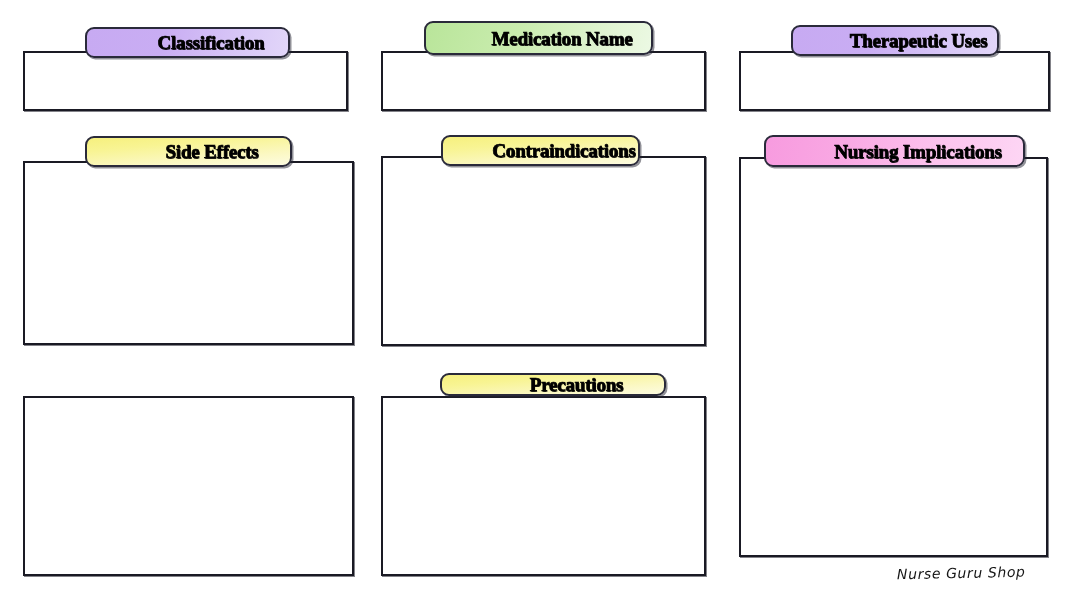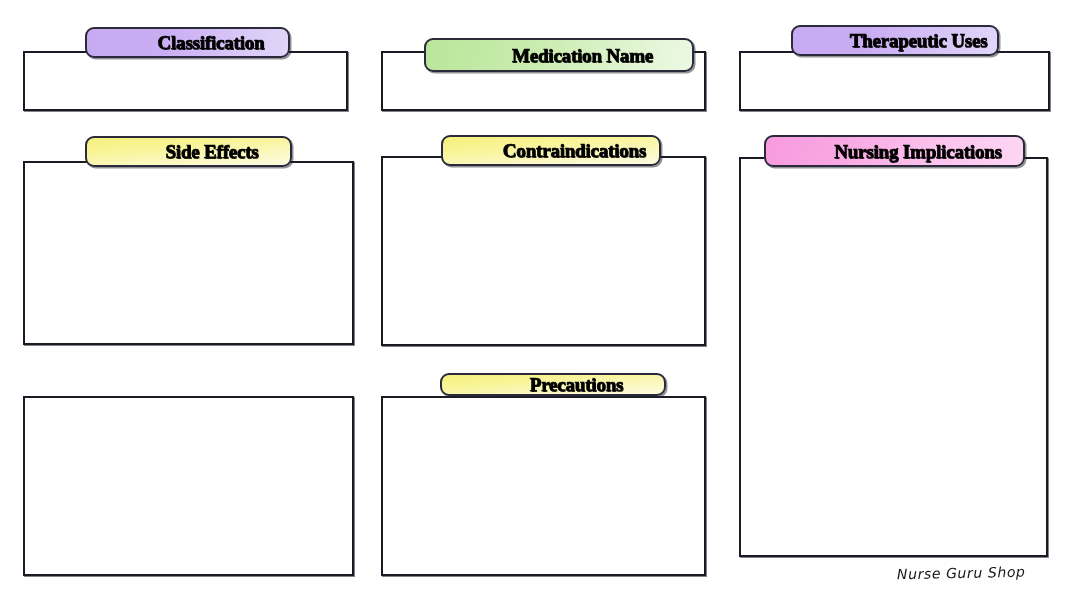--- a/index.html
+++ b/index.html
@@ -72,36 +72,36 @@
 <body>
 
 <div id="page">
 
   <div class="box" style="left:23px; top:51px; width:325px; height:60px;"></div>
   <div class="tab fill-purple" style="left:85px; top:27px; width:205px; height:31px;">
     <span class="tab-label">Classification</span>
   </div>
 
   <div class="box" style="left:381px; top:51px; width:325px; height:60px;"></div>
-  <div class="tab fill-green" style="left:424px; top:38px; width:270px; height:34px;">
+  <div class="tab fill-green" style="left:424px; top:21px; width:229px; height:34px;">
     <span class="tab-label">Medication Name</span>
   </div>
 
   <div class="box" style="left:739px; top:51px; width:311px; height:60px;"></div>
   <div class="tab fill-purple" style="left:791px; top:25px; width:208px; height:31px;">
     <span class="tab-label">Therapeutic Uses</span>
   </div>
 
   <div class="box" style="left:23px; top:161px; width:331px; height:184px;"></div>
   <div class="tab fill-yellow" style="left:85px; top:136px; width:207px; height:31px;">
     <span class="tab-label">Side Effects</span>
   </div>
 
   <div class="box" style="left:381px; top:156px; width:325px; height:190px;"></div>
-  <div class="tab fill-yellow" style="left:441px; top:135px; width:220px; height:31px;">
+  <div class="tab fill-yellow" style="left:441px; top:135px; width:199px; height:31px;">
     <span class="tab-label">Contraindications</span>
   </div>
 
   <div class="box" style="left:739px; top:157px; width:309px; height:400px;"></div>
   <div class="tab fill-pink" style="left:764px; top:135px; width:261px; height:32px;">
     <span class="tab-label">Nursing Implications</span>
   </div>
 
   <div class="box" style="left:23px; top:396px; width:331px; height:180px;"></div>
 

